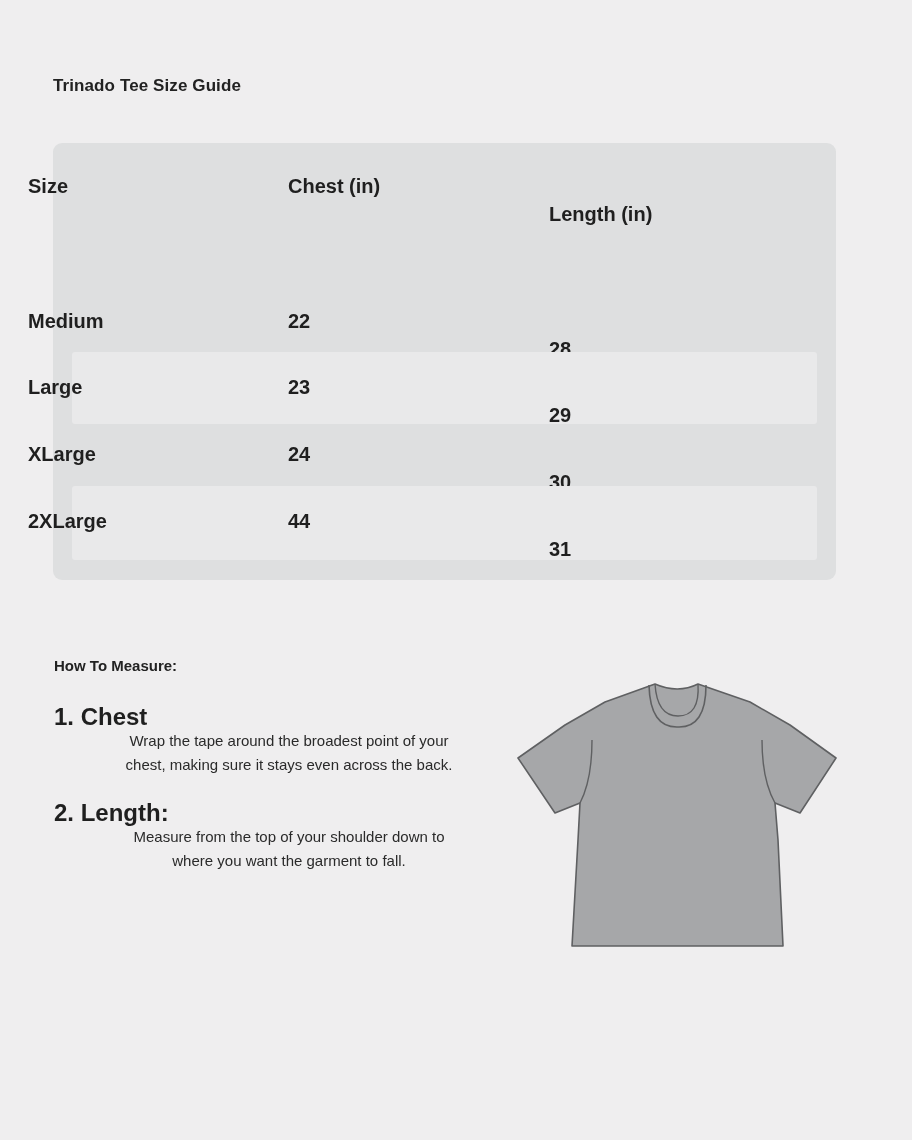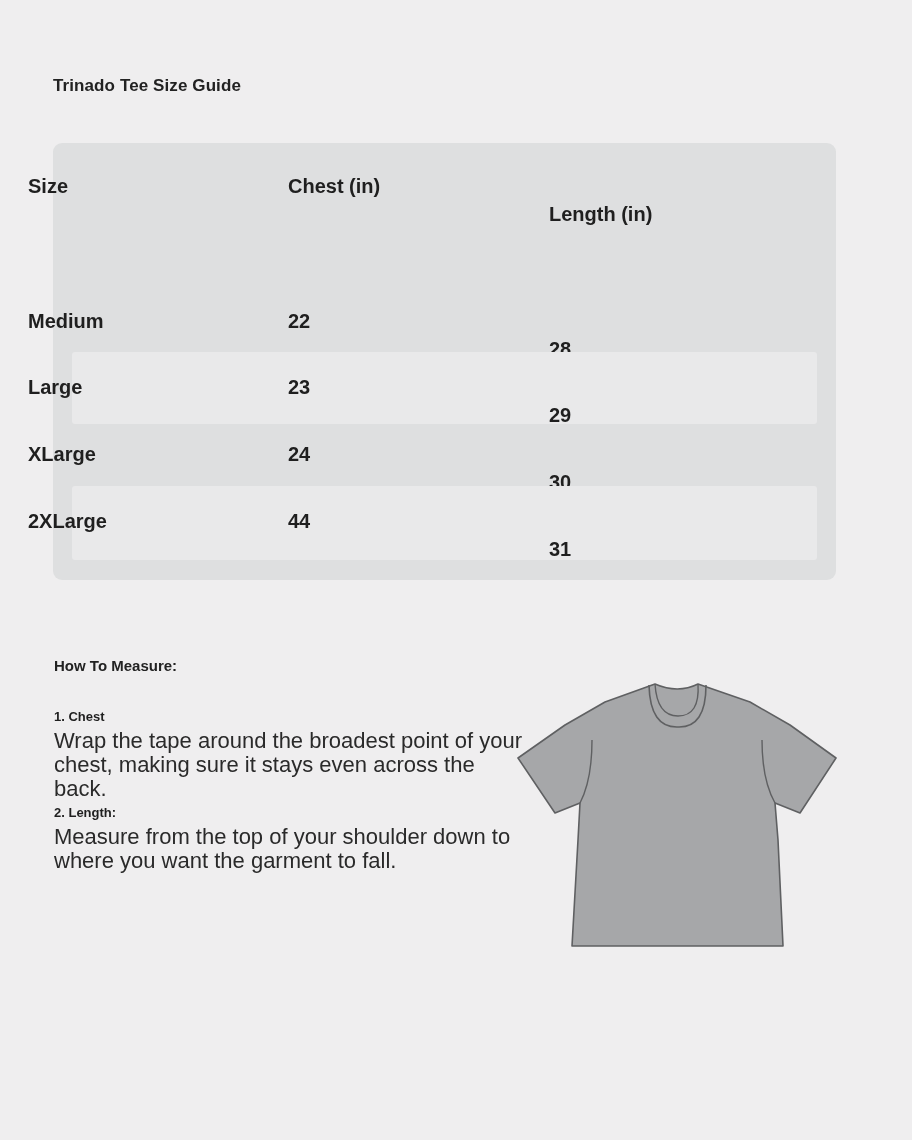--- a/index.html
+++ b/index.html
@@ -12,22 +12,22 @@
   .card { position:absolute; left:53px; top:143px; width:783px; height:437px; background:#dedfe0; border-radius:9px; }
   .hdr { position:absolute; left:0; top:0; width:783px; height:76px; }
   .cell { position:absolute; width:200px; margin-left:-100px; font-weight:700; font-size:20px; color:#1f1f1f; }
   .hdr .cell { top:32px; }
   .row { position:absolute; left:19px; width:745px; height:72px; border-radius:3px; }
   .row.light { background:#e9e9ea; }
   .row .cell { top:24px; }
   .c1 { left:75px; } .c2 { left:335px; } .c3 { left:596px;margin-top:28px; }
   .howto { position:absolute; left:54px; top:657px; font-size:15px; font-weight:700; color:#222; }
   .step { position:absolute; left:54px; width:470px; }
-  .step .h { font-size:13px; font-weight:700; color:#1f1f1f; line-height:24px; }
-  .step .p { font-size:22px; color:#2a2a2a; line-height:24px; }
+  .step .h { font-size:24px; font-weight:700; color:#1f1f1f; line-height:24px; }
+  .step .p { font-size:15px; color:#2a2a2a; line-height:24px;text-align:center; }
   .shirt { position:absolute; left:510px; top:670px; width:340px; height:290px; }
 </style>
 </head>
 <body>
 
 <div class="title">Trinado Tee Size Guide</div>
 
 <div class="card">
   <div class="hdr">
     <div class="cell c1">Size</div>

